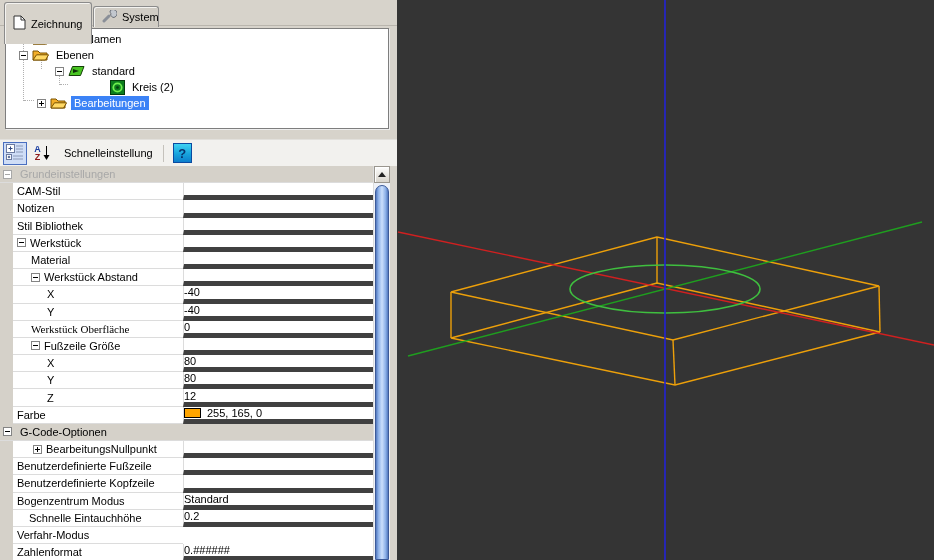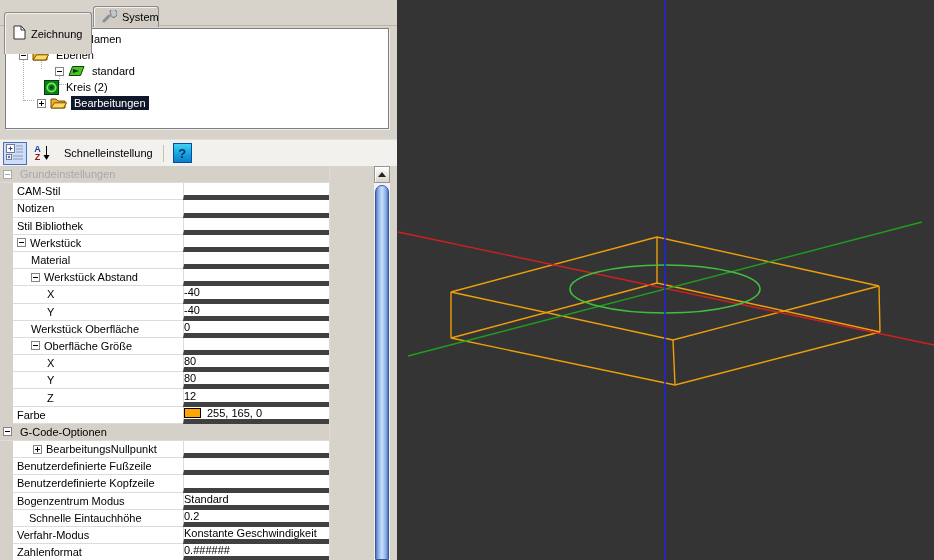--- a/index.html
+++ b/index.html
@@ -8,32 +8,32 @@
   .app { position:relative; width:934px; height:560px; background:#d7d3cb; }
 
   
   .left-panel { position:absolute; left:0; top:0; width:397px; height:560px; background:#d7d3cb; }
 
   
   .tabstrip { position:absolute; left:0; top:0; width:397px; height:26px; }
   .tab { position:absolute; display:flex; align-items:center; gap:5px; padding:0 8px;
          background:#d7d3cb; border:1px solid #8b8b8b; border-bottom:none;
          border-radius:3px 3px 0 0; box-shadow:inset 1px 1px 0 #f4f3f0; cursor:default; }
-  .tab.active { left:4px; top:12px; height:42px; width:88px; z-index:2; }
+  .tab.active { left:4px; top:2px; height:42px; width:88px; z-index:2; }
   .tab.inactive { left:93px; top:6px; height:21px; width:66px; background:#d0ccc4; z-index:1; }
   .tabstrip::after { content:''; position:absolute; left:0; right:0; top:25px; height:1px; background:#b9b5ad; }
 
   
   .tree-box { position:absolute; left:5px; top:28px; width:384px; height:101px;
               background:#fff; border:1px solid #7e7e7e; box-shadow:1px 1px 0 #eee; overflow:hidden; }
   .tree-rows { position:absolute; left:0; top:2px; right:0; }
   .trow { position:relative; height:16px; display:flex; align-items:center; white-space:nowrap; }
   .trow .ticon { margin-right:4px; flex:0 0 auto; display:inline-flex; }
   .trow .tlabel { padding:1px 3px; }
-  .trow.selected .tlabel { background:#0f172a; color:#fff;text-align:center; }
+  .trow.selected .tlabel { background:#3b82f6; color:#fff;text-align:center; }
   .conn { position:absolute; border-left:1px dotted #b0b0b0; width:0; }
   .connh { position:absolute; border-top:1px dotted #b0b0b0; height:0; }
 
   
   .exp { position:relative; width:9px; height:9px; border:1px solid #848484; background:#fff;
          flex:0 0 auto; margin-right:4px; display:inline-block; }
   .exp::before { content:''; position:absolute; left:1px; right:1px; top:3px; height:1px; background:#000; }
   .exp.plus::after { content:''; position:absolute; top:1px; bottom:1px; left:3px; width:1px; background:#000; }
   .exp.muted { border-color:#a8a8a8; } .exp.muted::before { background:#a8a8a8; }
 
@@ -48,21 +48,21 @@
   .help-btn { width:19px; height:20px; background:linear-gradient(180deg,#3fd2f2 0%,#17a3dd 55%,#0d7ecc 100%);
               border:1px solid #0a4aa0; color:#06336e; font-weight:bold; font-size:13px;
               display:inline-flex; align-items:center; justify-content:center; cursor:default; }
 
   
   .az { display:flex; align-items:center; gap:2px; }
   .az .letters { display:flex; flex-direction:column; line-height:8px; font-size:9px; font-weight:bold; }
   .az .a { color:#1a3da0; } .az .z { color:#8e1a1a; }
 
   
-  .propgrid { position:absolute; left:0; top:166px; width:330px; height:394px; background:#fff;
+  .propgrid { position:absolute; left:0; top:166px; width:374px; height:394px; background:#fff;
               overflow:hidden; border-right:1px solid #dcdcdc;text-align:right; }
   .prow { display:flex; height:17.2px; align-items:stretch; }
   .pstrip { width:13px; background:#d5d1c9; flex:0 0 auto; }
   .plbl { width:170px; flex:0 0 auto; border-bottom:1px solid #dcdcdc; display:flex; align-items:center; overflow:hidden; white-space:nowrap; }
   .pval { flex:1; border-bottom:5px solid #404040; border-left:1px solid #dcdcdc;
           display:flex; align-items:center; overflow:hidden; white-space:nowrap; }
   .prow.cat { background:#d5d1c9; border-bottom:1px solid #dcdcdc; align-items:center; }
   .prow.cat .ctext { margin-left:4px; }
   .prow.cat.muted .ctext { color:#a8a8a8; }
   .prow.cat .exp { margin-left:3px; }
@@ -140,21 +140,21 @@
           <div class="trow" style="padding-left: 49px;">
             <span class="exp"></span>
             <span class="ticon">
               <svg width="17" height="14" viewBox="0 0 17 14">
                 <polygon points="1,11.5 4.5,2.5 16,2.5 12.5,11.5" fill="#49c522" stroke="#143f08"></polygon>
                 <polygon points="5,5 11,7 5,9" fill="#0c2e06"></polygon>
               </svg>
             </span>
             <span class="tlabel">standard</span>
           </div>
-          <div class="trow" style="padding-left: 38px;">
+          <div class="trow" style="padding-left: 104px;">
             <span class="ticon">
               <svg width="15" height="15" viewBox="0 0 15 15">
                 <rect x="0.5" y="0.5" width="14" height="14" fill="#0c7d1d" stroke="#043c0c"></rect>
                 <circle cx="7.5" cy="7.5" r="4.2" fill="none" stroke="#6ef04e" stroke-width="1.8"></circle>
                 <circle cx="7.5" cy="7.5" r="1.3" fill="#053a0c"></circle>
               </svg>
             </span>
             <span class="tlabel">Kreis (2)</span>
           </div>
           <div class="trow selected" style="padding-left: 31px;">
@@ -273,32 +273,32 @@
           <div class="pstrip"></div>
           <div class="plbl" style="padding-left: 34px;">
             <span>Y</span>
           </div>
           <div class="pval">
             <span>-40</span>
           </div>
         </div>
         <div class="prow">
           <div class="pstrip"></div>
+          <div class="plbl" style="padding-left: 18px; font-family: Liberation Serif, serif;">
+            <span>Werkstück Oberfläche</span>
+          </div>
+          <div class="pval">
+            <span>0</span>
+          </div>
+        </div>
+        <div class="prow">
+          <div class="pstrip"></div>
           <div class="plbl" style="padding-left: 18px;">
-            <span>Werkstück Oberfläche</span>
-          </div>
-          <div class="pval">
-            <span>0</span>
-          </div>
-        </div>
-        <div class="prow">
-          <div class="pstrip"></div>
-          <div class="plbl" style="padding-left: 18px;">
-            <span class="exp"></span>
-            <span>Oberfläche Größe</span>
+            <span class="exp"></span>
+            <span>Fußzeile Größe</span>
           </div>
           <div class="pval">
             <span></span>
           </div>
         </div>
         <div class="prow">
           <div class="pstrip"></div>
           <div class="plbl" style="padding-left: 34px;">
             <span>X</span>
           </div>
@@ -381,23 +381,20 @@
             <span>Schnelle Eintauchhöhe</span>
           </div>
           <div class="pval">
             <span>0.2</span>
           </div>
         </div>
         <div class="prow">
           <div class="pstrip"></div>
           <div class="plbl" style="padding-left: 4px;">
             <span>Verfahr-Modus</span>
-          </div>
-          <div class="pval">
-            <span>Konstante Geschwindigkeit</span>
           </div>
         </div>
         <div class="prow">
           <div class="pstrip"></div>
           <div class="plbl" style="padding-left: 4px;">
             <span>Zahlenformat</span>
           </div>
           <div class="pval">
             <span>0.######</span>
           </div>

